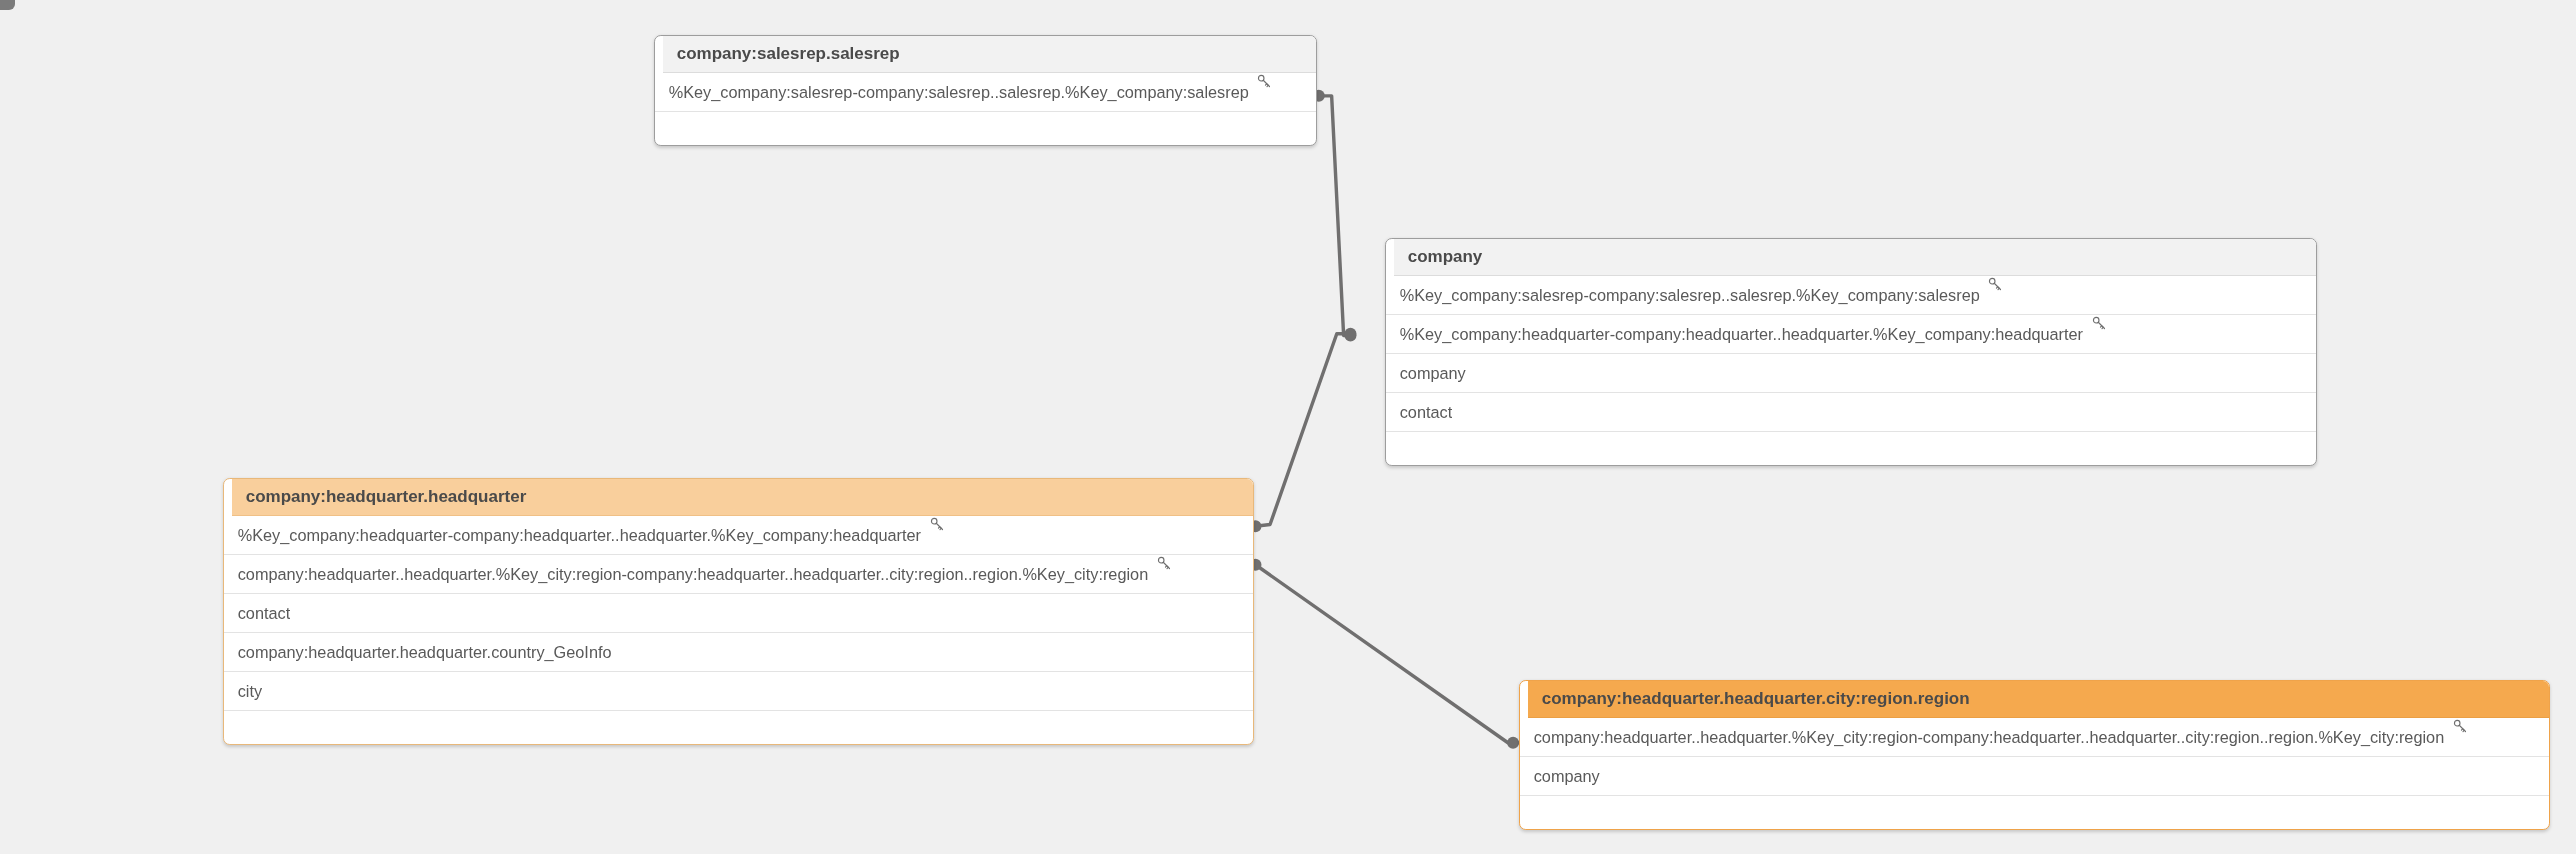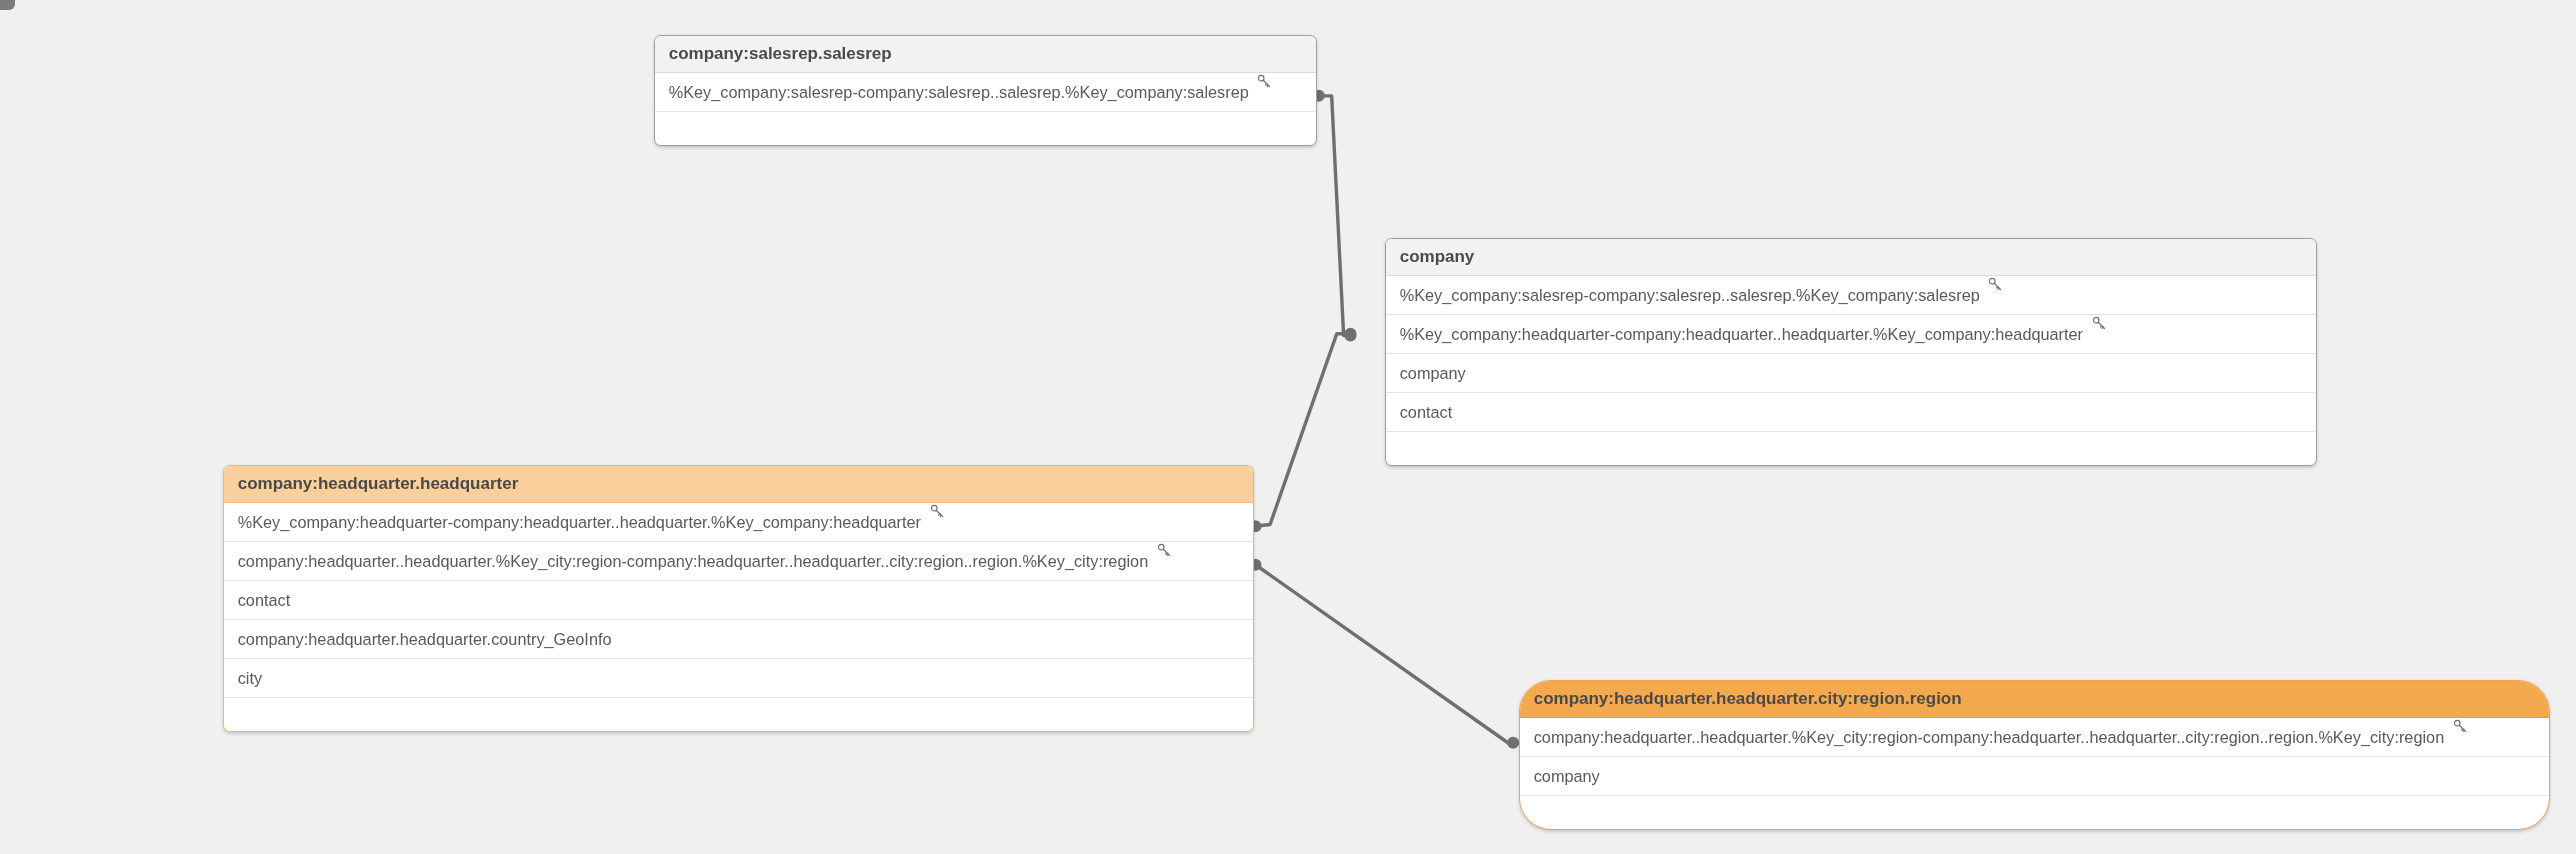--- a/index.html
+++ b/index.html
@@ -68,20 +68,21 @@
     background: #f2f2f2;
     border-bottom: 0.9px solid #dcdcdc;
     height: 36px;
     line-height: 36px;
     padding: 0 0 0 13.7px;
     font-size: 17px;
     font-weight: bold;
     color: #4a4a4a;
     white-space: nowrap;
     overflow: hidden;
+    margin-left: 8px;
   }
   .node-rows {
     display: block;
   }
   .node-row {
     position: relative;
     height: 38px;
     line-height: 38px;
     padding: 0 10.3px 0 13.7px;
     font-size: 16.3px;
@@ -115,32 +116,31 @@
   .node.accent-light {
     border-color: #e8b87a;
   }
   .node.accent-light .node-header {
     background: #f9cf9c;
     border-bottom: 0.9px solid #f0c086;
     color: #4a4a4a;
   }
   .node.accent-strong {
     border-color: #efa34a;
-    border-radius: 32px;
   }
   .node.accent-strong .node-header {
     background: #f5a94e;
     border-bottom: 0.9px solid #eb9f44;
     color: #4a4a4a;
   }
 
   
   #node-salesrep   { left: 654px;  top: 35px;  width: 663px;  }
   #node-company    { left: 1385px; top: 238px; width: 932px;  }
-  #node-headquarter{ left: 223px;  top: 465px; width: 1031px; }
+  #node-headquarter{ left: 223px;  top: 478px; width: 1031px; }
   #node-region     { left: 1519px; top: 680px; width: 1031px; }
 </style>
 </head>
 <body>
 
 <div id="canvas">
 
   <div class="corner-stub"></div>
 
   <svg id="links" viewBox="0 0 3010 998" width="2576" height="854">

